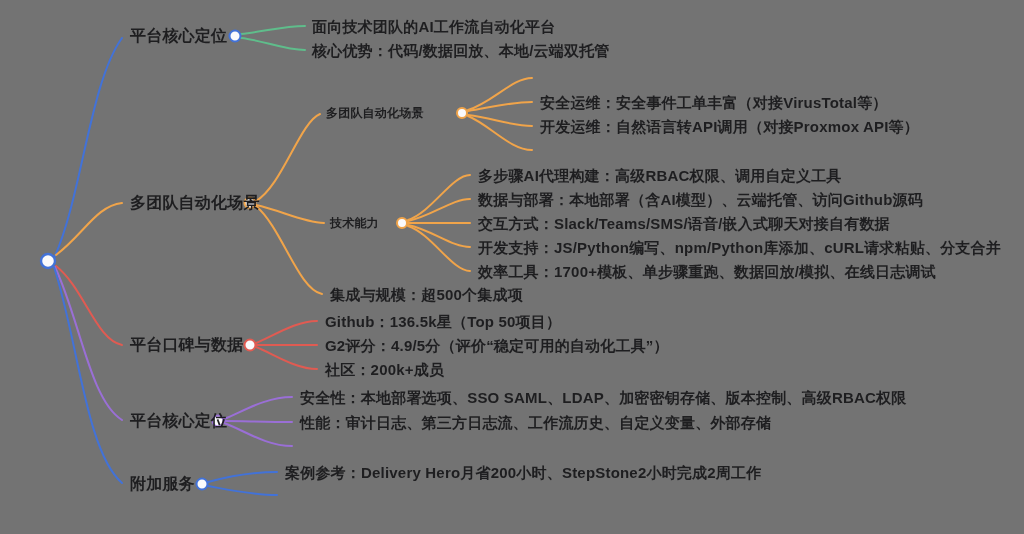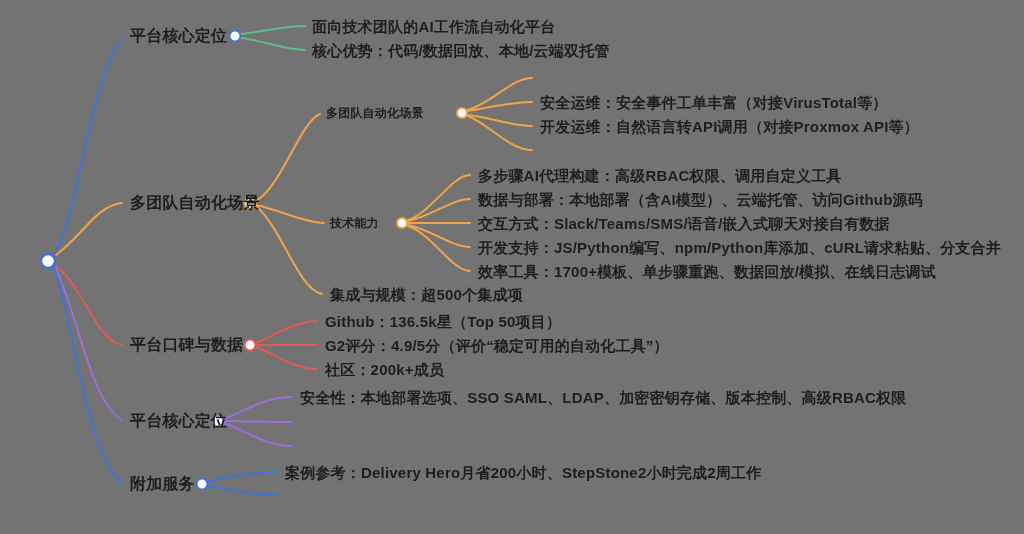--- a/index.html
+++ b/index.html
@@ -96,16 +96,17 @@
   <div class="label leaf" style="left:478px;top:247px">开发支持：JS/Python编写、npm/Python库添加、cURL请求粘贴、分支合并</div>
   <div class="label leaf" style="left:478px;top:271px">效率工具：1700+模板、单步骤重跑、数据回放/模拟、在线日志调试</div>
 
   <div class="label leaf" style="left:330px;top:294px">集成与规模：超500个集成项</div>
 
   <div class="label leaf" style="left:325px;top:321px">Github：136.5k星（Top 50项目）</div>
   <div class="label leaf" style="left:325px;top:345px">G2评分：4.9/5分（评价“稳定可用的自动化工具”）</div>
   <div class="label leaf" style="left:325px;top:369px">社区：200k+成员</div>
 
   <div class="label leaf" style="left:300px;top:397px">安全性：本地部署选项、SSO SAML、LDAP、加密密钥存储、版本控制、高级RBAC权限</div>
+  <div class="label leaf" style="left:300px;top:422px">性能：审计日志、第三方日志流、工作流历史、自定义变量、外部存储</div>
 
   <div class="label leaf" style="left:285px;top:472px">案例参考：Delivery Hero月省200小时、StepStone2小时完成2周工作</div>
 
 </div>
 
 </body></html>

